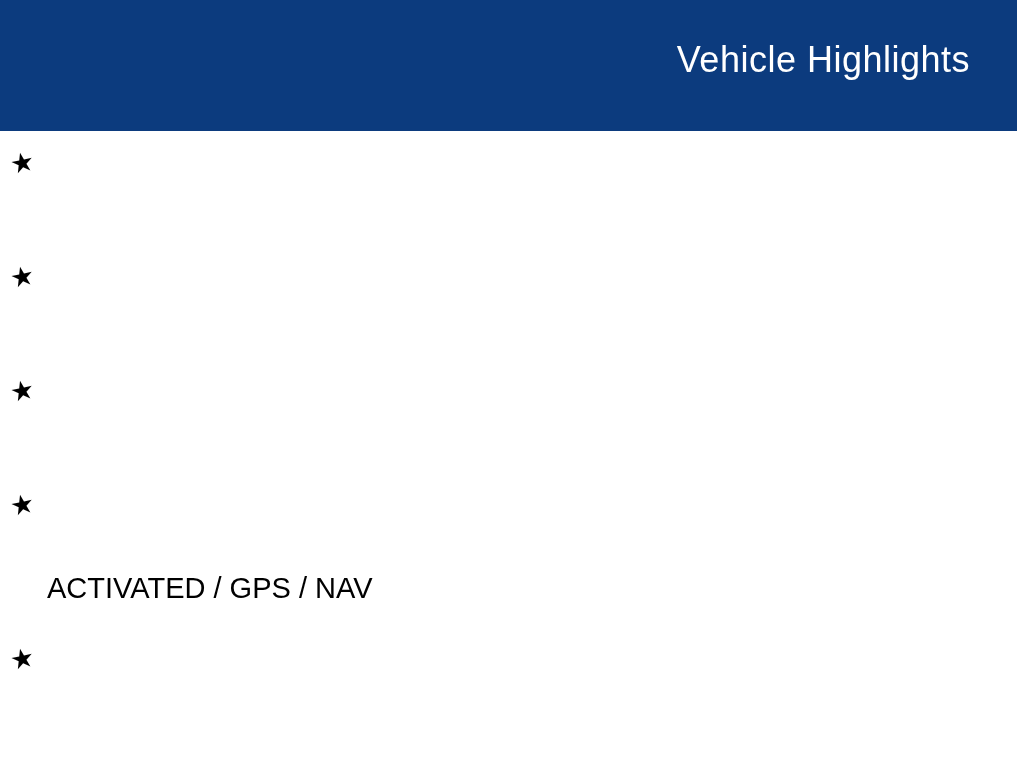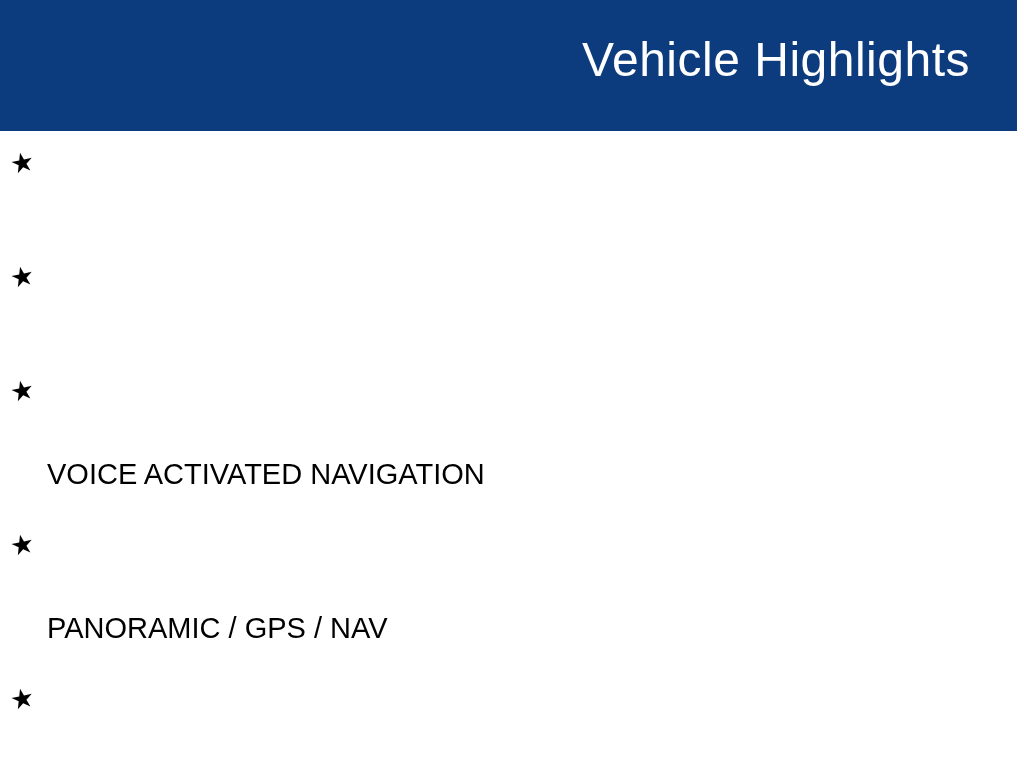--- a/index.html
+++ b/index.html
@@ -21,21 +21,21 @@
     height: 131px;
     background: var(--header-bg, #0c3b7e);
     display: flex;
     align-items: center;
     justify-content: flex-end;
     padding-right: 47px;
     padding-bottom: 12px;
   }
   .band h1 {
     margin: 0;
-    font-size: 48px;
+    font-size: 36px;
     font-weight: 400;
     letter-spacing: 0.5px;
     color: var(--title-text, #ffffff);
   }
   ul.features {
     list-style: none;
     margin: 0;
     padding: 15px 0 0 0;
   }
   li.feature {
@@ -72,26 +72,25 @@
   <li class="feature">
     <span class="star">★</span>
   </li>
 
   <li class="feature">
     <span class="star">★</span>
   </li>
 
   <li class="feature">
     <span class="star">★</span>
-    <span class="feature-text">VOICE ACTIVATED NAVIGATION</span>
   </li>
 
   <li class="feature">
     <span class="star">★</span>
-    <span class="feature-text">PANORAMIC / GPS / NAV</span>
+    <span class="feature-text">ACTIVATED / GPS / NAV</span>
   </li>
 
   <li class="feature">
     <span class="star">★</span>
     
   </li>
 
 </ul>
 </div>
 

